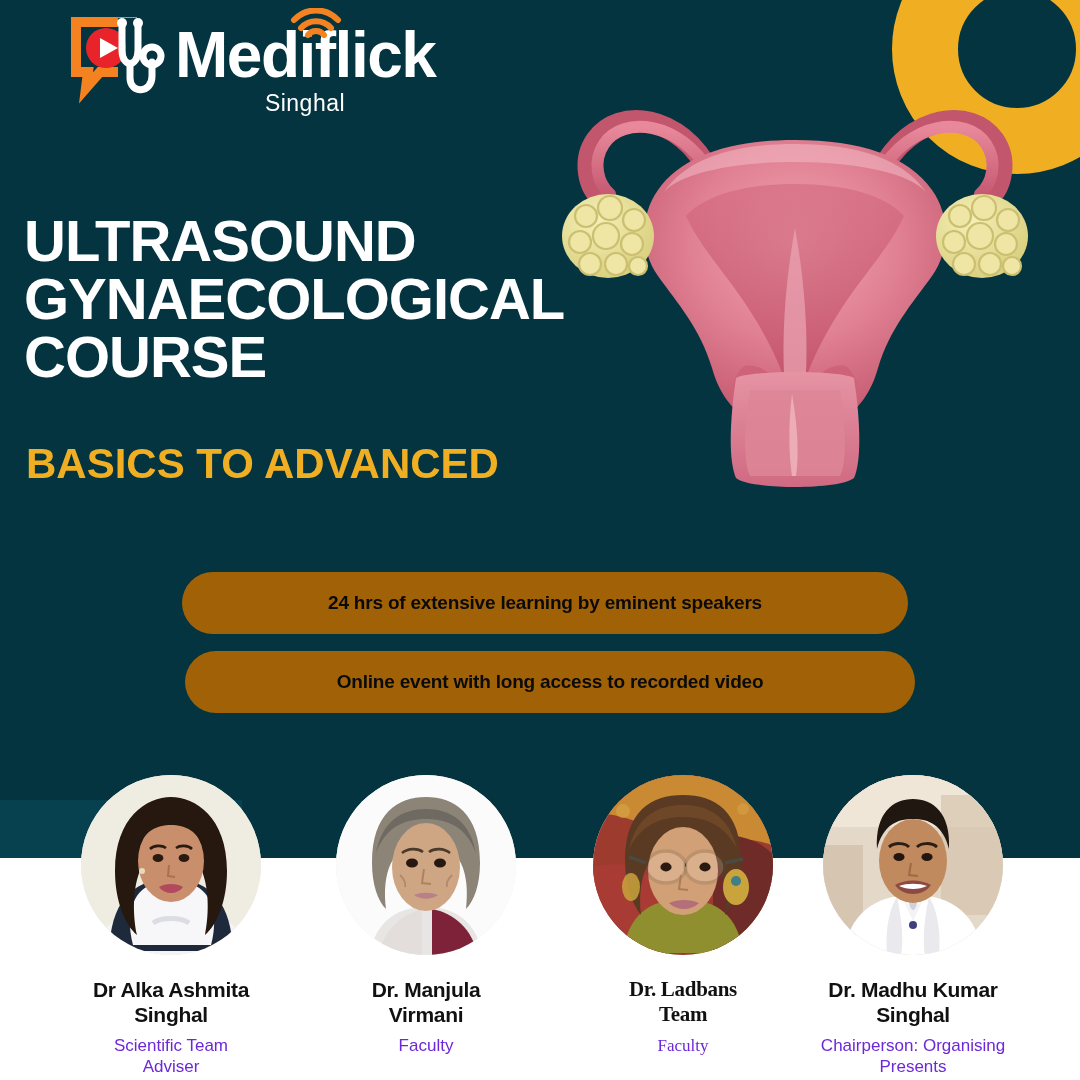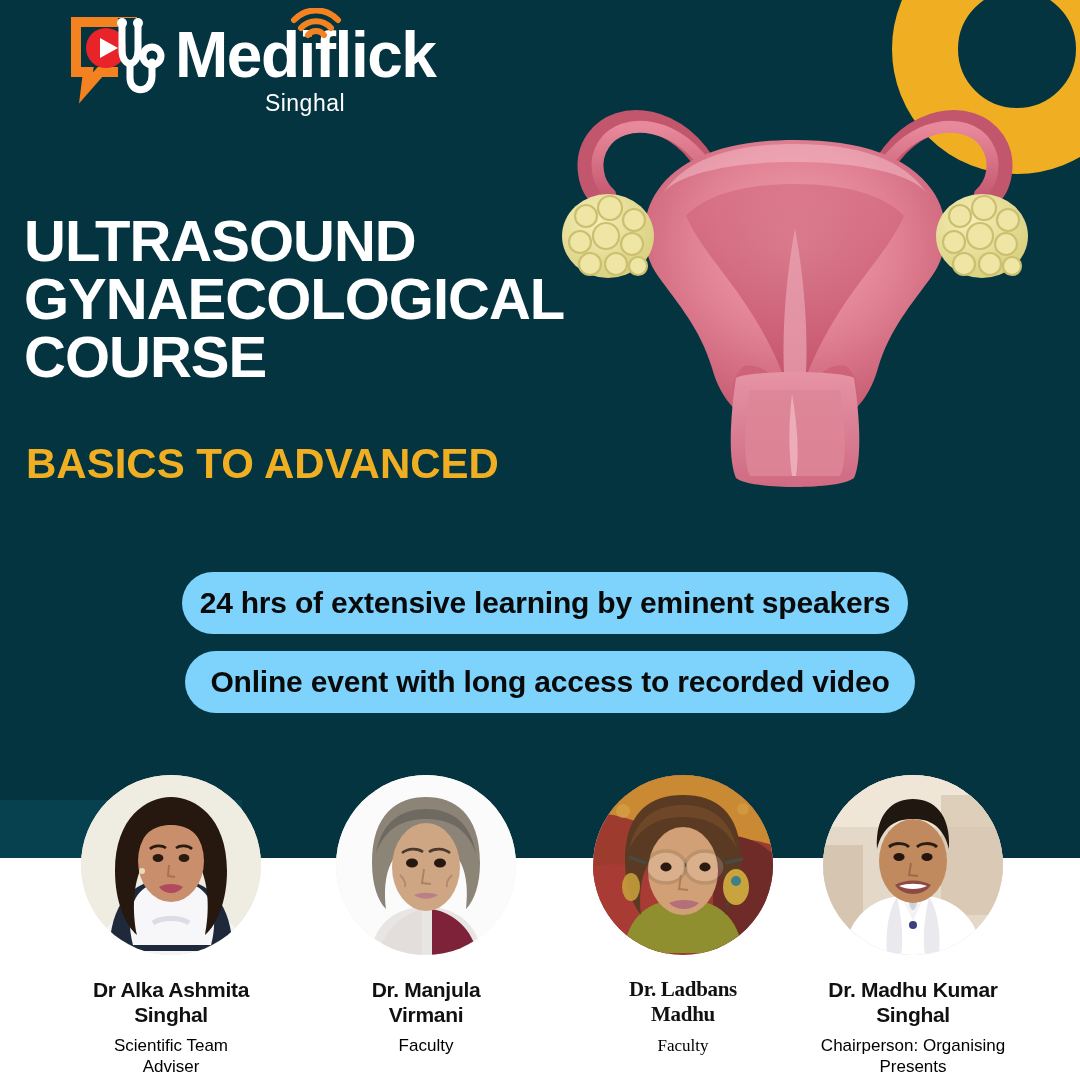--- a/index.html
+++ b/index.html
@@ -60,24 +60,24 @@
   }
   .headline div{white-space:nowrap;}
   .subhead{
     position:absolute;left:26px;top:440px;
     color:#F0AF22;font-size:42px;font-weight:bold;
     letter-spacing:0px;text-transform:uppercase;
   }
   
   .badge{
     position:absolute;
-    background:#7dd3fc;color:#0a0a0a;
+    background:#a16207;color:#0a0a0a;
     border-radius:40px;
     display:flex;align-items:center;justify-content:center;
-    font-size:30px;font-weight:bold;
+    font-size:19px;font-weight:bold;
     letter-spacing:-.2px;
   }
   .badge-1{left:182px;top:572px;width:726px;height:62px;}
   .badge-2{left:185px;top:639px;width:730px;height:62px;margin-top:12px;}
   
   .organ{position:absolute;left:560px;top:78px;width:470px;height:412px;}
   
   .speakers{
     position:absolute;left:0;top:775px;width:1080px;height:305px;padding-left:20px;
   }
@@ -87,21 +87,21 @@
     width:180px;height:180px;border-radius:50%;
     overflow:hidden;background:#eceae2;
   }
   .sp-name{
     margin-top:22px;
     font-size:21px;font-weight:bold;color:#111111;
     line-height:25px;letter-spacing:-.3px;
   }
   .sp-role{
     margin-top:8px;
-    font-size:17px;color:#000000;line-height:21px;
+    font-size:17px;color:#6d28d9;line-height:21px;
   }
 </style>
 </head>
 <body>
 
 <div class="poster">
 
   <div class="teal-bg"></div>
   <div class="teal-bg-notch"></div>
   <div class="white-bg"></div>
@@ -332,21 +332,21 @@
           <ellipse cx="112" cy="92" rx="5.6" ry="4.4" fill="#2a1a10"></ellipse>
           <path d="M88 100 L86 114 L95 115" stroke="#ae7d56" stroke-width="2" fill="none"></path>
           <path d="M76 128 C84 124 98 124 106 128 C98 136 84 136 76 128 Z" fill="#b4707a"></path>
           <ellipse cx="143" cy="112" rx="13" ry="18" fill="#c9a33c"></ellipse>
           <circle cx="143" cy="106" r="5" fill="#3f7f86"></circle>
           <ellipse cx="38" cy="112" rx="9" ry="14" fill="#c9a33c" opacity=".85"></ellipse>
         </svg>
       </div>
       <div class="sp-name">
         <div>Dr. Ladbans</div>
-        <div>Madhu</div>
+        <div>Team</div>
       </div>
       <div class="sp-role">
         <div>Faculty</div>
         <div></div>
       </div>
     </div>
 
     <div class="speaker" style="left:785px;top:0;">
       <div class="avatar">
         <svg viewBox="0 0 180 180" width="180" height="180">

